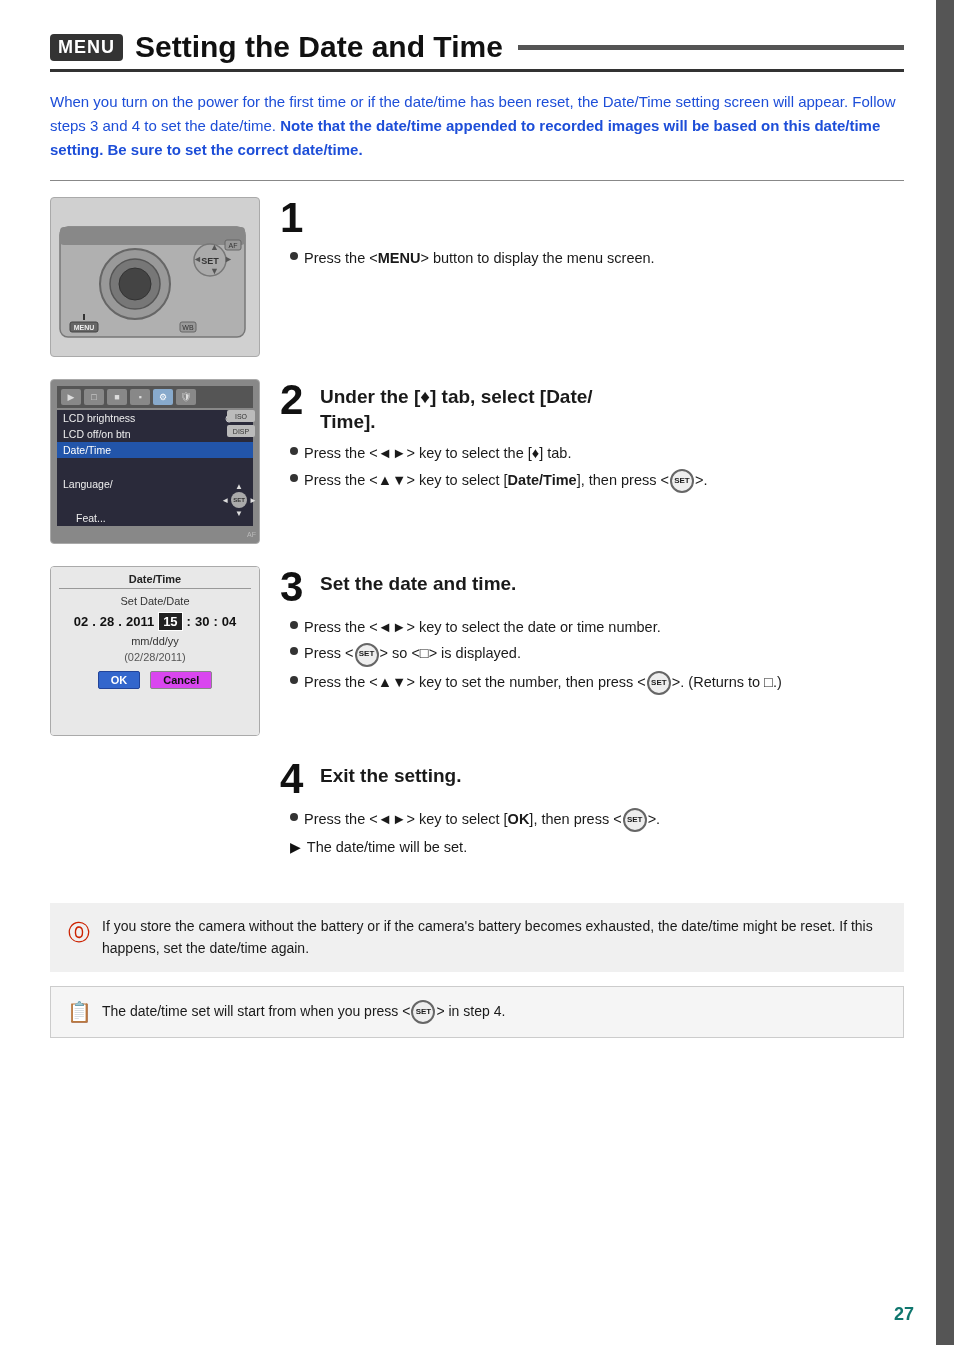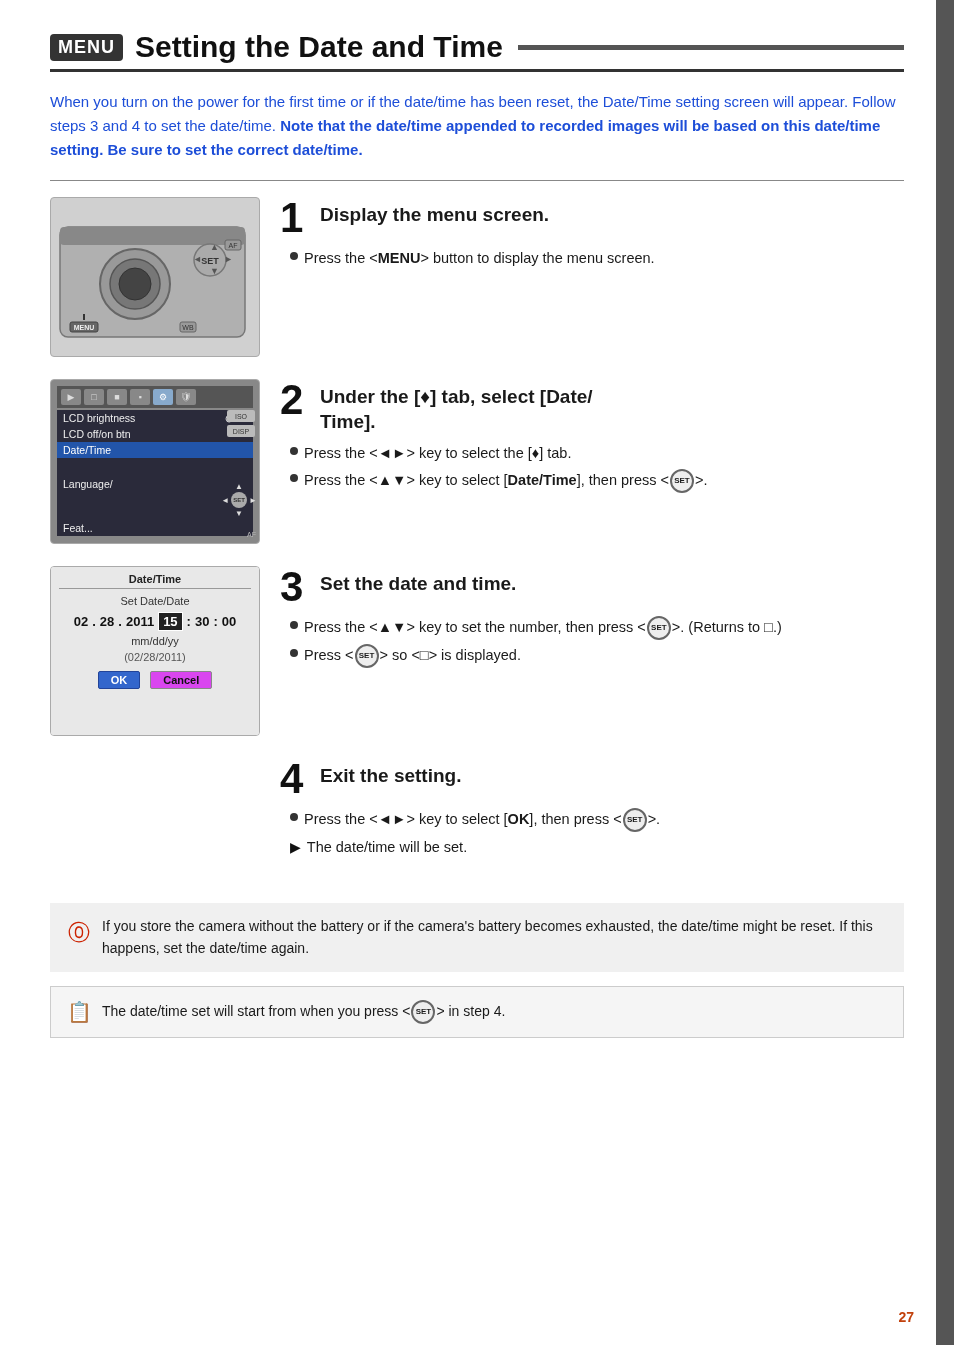--- a/index.html
+++ b/index.html
@@ -246,23 +246,23 @@
       font-size: 20px;
       color: #555;
       min-width: 24px;
     }
 
     
     .page-number {
       position: absolute;
       bottom: 20px;
       right: 40px;
-      font-size: 14px;
-      font-weight: bold;
-      color: #c2410c;
+      font-size: 18px;
+      font-weight: bold;
+      color: #0f766e;
     }
 
     
     .camera-svg {
       width: 200px;
       height: 150px;
     }
 
     
     .dt-inner {
@@ -389,21 +389,20 @@
             <text x="29" y="128" text-anchor="middle" font-size="7" fill="#eee" font-weight="bold">MENU</text>
 
             <line x1="29" y1="118" x2="29" y2="112" stroke="#333" stroke-width="2" marker-end="url(#arr)"></line>
           </svg>
         </div>
       </div>
 
       <div class="step-content">
         <div class="step-number-title">
           <span class="step-number">1</span>
-          <span class="step-title">Display the menu screen.</span>
         </div>
         <ul class="step-bullets">
           <li>
             <span class="bullet-dot"></span>
             <span>Press the &lt;<strong>MENU</strong>&gt; button to display the menu screen.</span>
           </li>
         </ul>
       </div>
     </div>
 
@@ -424,21 +423,21 @@
             </div>
 
             <div style="background:#2a2a3a;">
               <div style="padding:2px 6px;font-size:10.5px;color:#eee;background:#2a2a3a;display:flex;justify-content:space-between;">
                   <span>LCD brightness</span>
                   <span>⊙ —</span>
                 </div>
               <div style="padding:2px 6px;font-size:10.5px;color:#eee;background:#2a2a3a;">LCD off/on btn</div>
               <div style="padding:2px 6px;font-size:10.5px;color:#fff;background:#2255aa;">Date/Time</div>
               <div style="padding:20px 6px;font-size:10.5px;color:#eee;background:#2a2a3a;">Language/</div>
-              <div style="padding:2px 6px;font-size:10.5px;color:#eee;background:#2a2a3a;margin-top:10px;">Feat...</div>
+              <div style="padding:2px 19px;font-size:10.5px;color:#eee;background:#2a2a3a;">Feat...</div>
             </div>
 
             <div style="position:absolute;right:4px;top:30px;display:flex;flex-direction:column;gap:3px;">
               <div style="background:#bbb;border-radius:2px;width:28px;height:12px;display:flex;align-items:center;justify-content:center;font-size:7px;color:#333;">ISO</div>
               <div style="background:#bbb;border-radius:2px;width:28px;height:12px;display:flex;align-items:center;justify-content:center;font-size:7px;color:#333;">DISP</div>
             </div>
             <div style="position:absolute;right:2px;bottom:25px;display:flex;flex-direction:column;align-items:center;gap:1px;">
               <div style="font-size:8px;color:#ddd;">▲</div>
               <div style="display:flex;gap:2px;align-items:center;">
                 <div style="font-size:8px;color:#ddd;">◄</div>
@@ -480,45 +479,49 @@
             <div class="dt-row">
               <span>02</span>
               <span> . </span>
               <span>28</span>
               <span> . </span>
               <span>2011</span>
               <span class="dt-selected">15</span>
               <span>:</span>
               <span>30</span>
               <span>:</span>
-              <span>00</span>
+              <span>04</span>
             </div>
             <div class="dt-format">mm/dd/yy</div>
             <div class="dt-date">(02/28/2011)</div>
             <div class="dt-buttons">
               <div class="dt-btn ok">OK</div>
               <div class="dt-btn">Cancel</div>
             </div>
           </div>
         </div>
       </div>
 
       <div class="step-content">
         <div class="step-number-title">
           <span class="step-number">3</span>
           <span class="step-title">Set the date and time.</span>
         </div>
         <ul class="step-bullets">
           <li>
             <span class="bullet-dot"></span>
+            <span>Press the &lt;◄►&gt; key to select the date or time number.</span>
+          </li>
+          <li>
+            <span class="bullet-dot"></span>
+            <span>Press &lt;<span class="key-set" style="display:inline-flex;align-items:center;justify-content:center;background:#eee;border:2px solid #666;border-radius:50%;width:24px;height:24px;font-size:8px;font-weight:bold;vertical-align:middle;">SET</span>&gt; so &lt;□&gt; is displayed.</span>
+          </li>
+          <li>
+            <span class="bullet-dot"></span>
             <span>Press the &lt;▲▼&gt; key to set the number, then press &lt;<span class="key-set" style="display:inline-flex;align-items:center;justify-content:center;background:#eee;border:2px solid #666;border-radius:50%;width:24px;height:24px;font-size:8px;font-weight:bold;vertical-align:middle;">SET</span>&gt;. (Returns to □.)</span>
-          </li>
-          <li>
-            <span class="bullet-dot"></span>
-            <span>Press &lt;<span class="key-set" style="display:inline-flex;align-items:center;justify-content:center;background:#eee;border:2px solid #666;border-radius:50%;width:24px;height:24px;font-size:8px;font-weight:bold;vertical-align:middle;">SET</span>&gt; so &lt;□&gt; is displayed.</span>
           </li>
         </ul>
       </div>
     </div>
 
     <div class="step-row" style="padding-left: 230px;">
       <div class="step-content">
         <div class="step-number-title">
           <span class="step-number">4</span>
           <span class="step-title">Exit the setting.</span>

